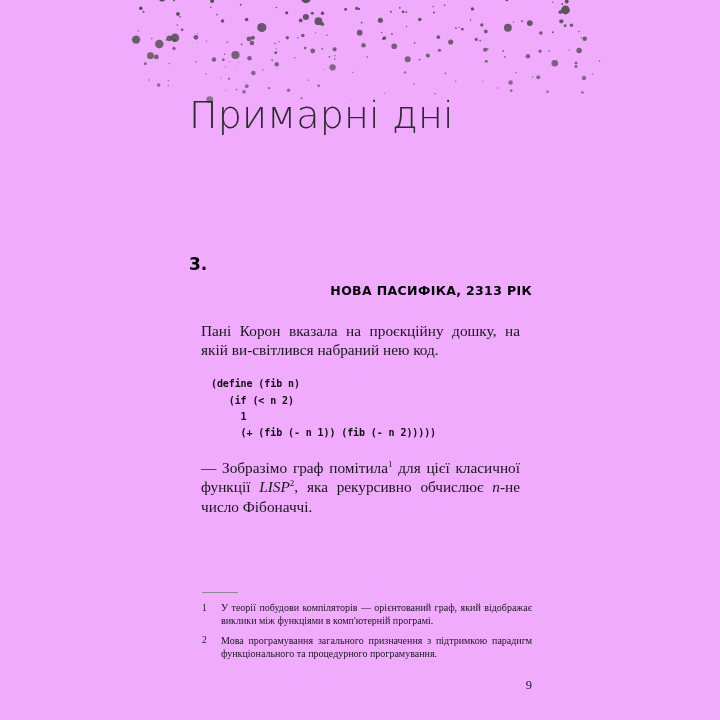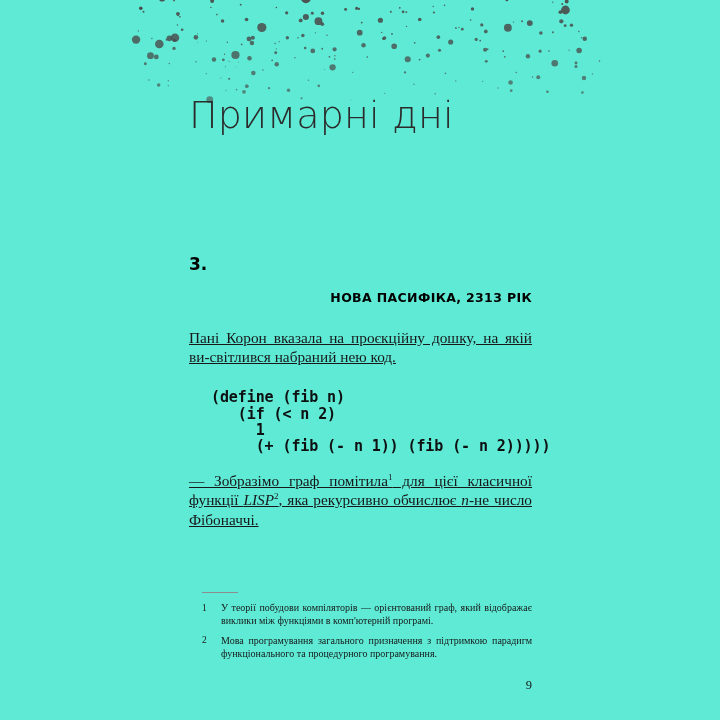--- a/index.html
+++ b/index.html
@@ -16,21 +16,21 @@
     font-family: "Liberation Serif", "DejaVu Serif", serif;
     color: #111111;
     -webkit-font-smoothing: antialiased;
   }
 
   .page {
     position: absolute;
     inset: 0;
     width: 720px;
     height: 720px;
-    background: #5eead4;
+    background: #f0abfc;
   }
 
   
   .dot-field {
     position: absolute;
     left: 0;
     top: 0;
     width: 720px;
     height: 110px;
     pointer-events: none;
@@ -74,50 +74,49 @@
   }
 
   .scene-heading {
     font-family: "DejaVu Sans", "Liberation Sans", sans-serif;
     font-weight: 700;
     font-size: 12.5px;
     line-height: 16px;
     letter-spacing: 0.35px;
     text-align: right;
     color: #000000;
-    margin: 16px 0 22px 0;
+    margin: 9px 0 22px 0;
   }
 
   p.body {
-    margin: 0;
+    margin: 12px;
     font-size: 15.3px;
     line-height: 19.2px;
     text-align: justify;
     text-justify: inter-word;
     hyphens: manual;
     color: #16181a;
-    text-decoration: underline;
   }
   p.body.indent {
     text-indent: 19px;
   }
 
   .i { font-style: italic; }
   sup.fn {
     font-size: 9px;
     vertical-align: super;
     line-height: 0;
   }
 
   
   pre.code {
-    margin: 23px 0 17px 0;
+    margin: 17px 0 17px 0;
     padding: 0 0 0 22px;
     font-family: "DejaVu Sans Mono", "Liberation Mono", monospace;
-    font-size: 15px;
+    font-size: 10px;
     line-height: 16.2px;
     font-weight: 600;
     color: #0d0f11;
     white-space: pre;
     letter-spacing: -0.1px;
   }
 
   
   .footnotes {
     position: absolute;

